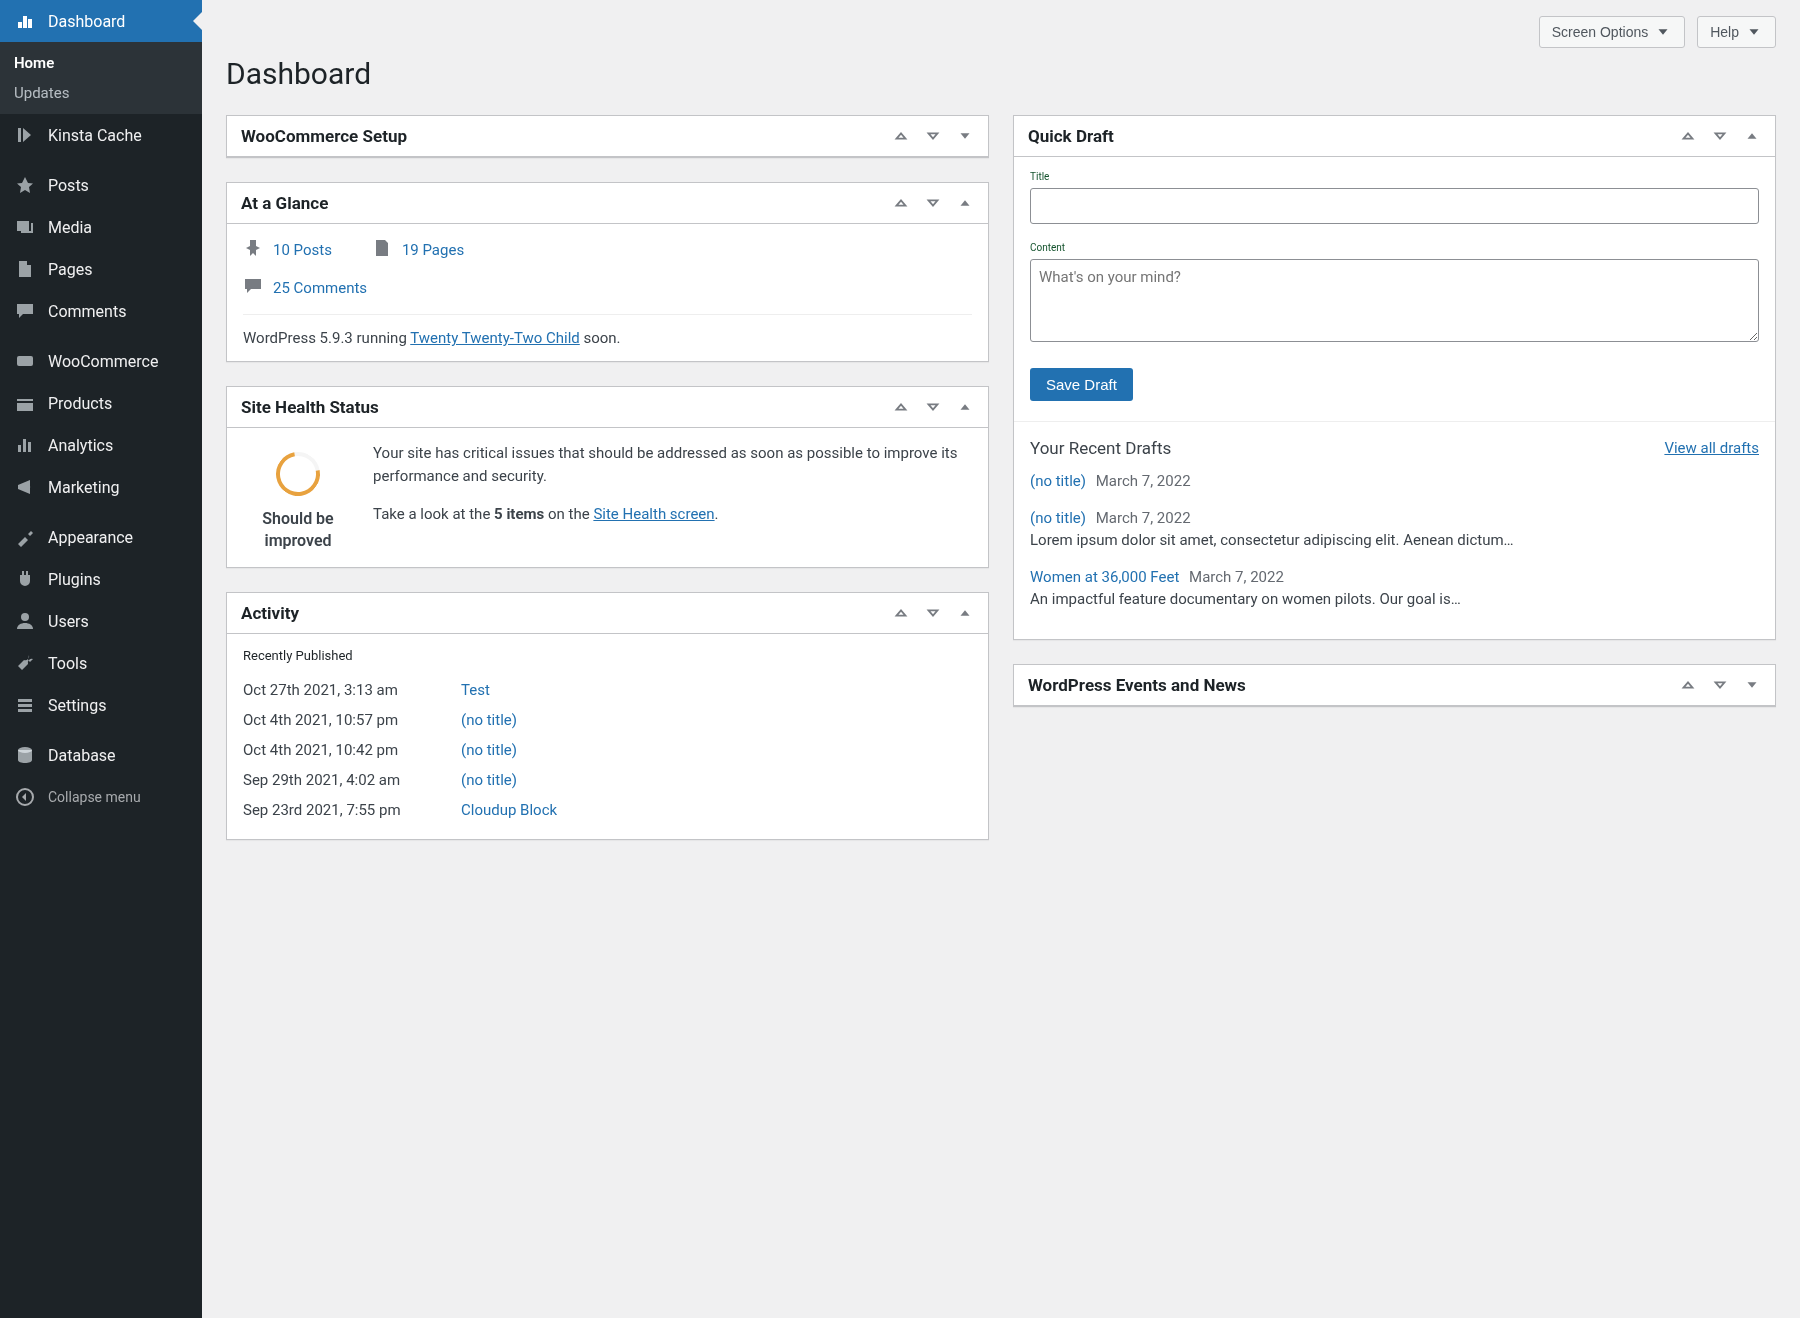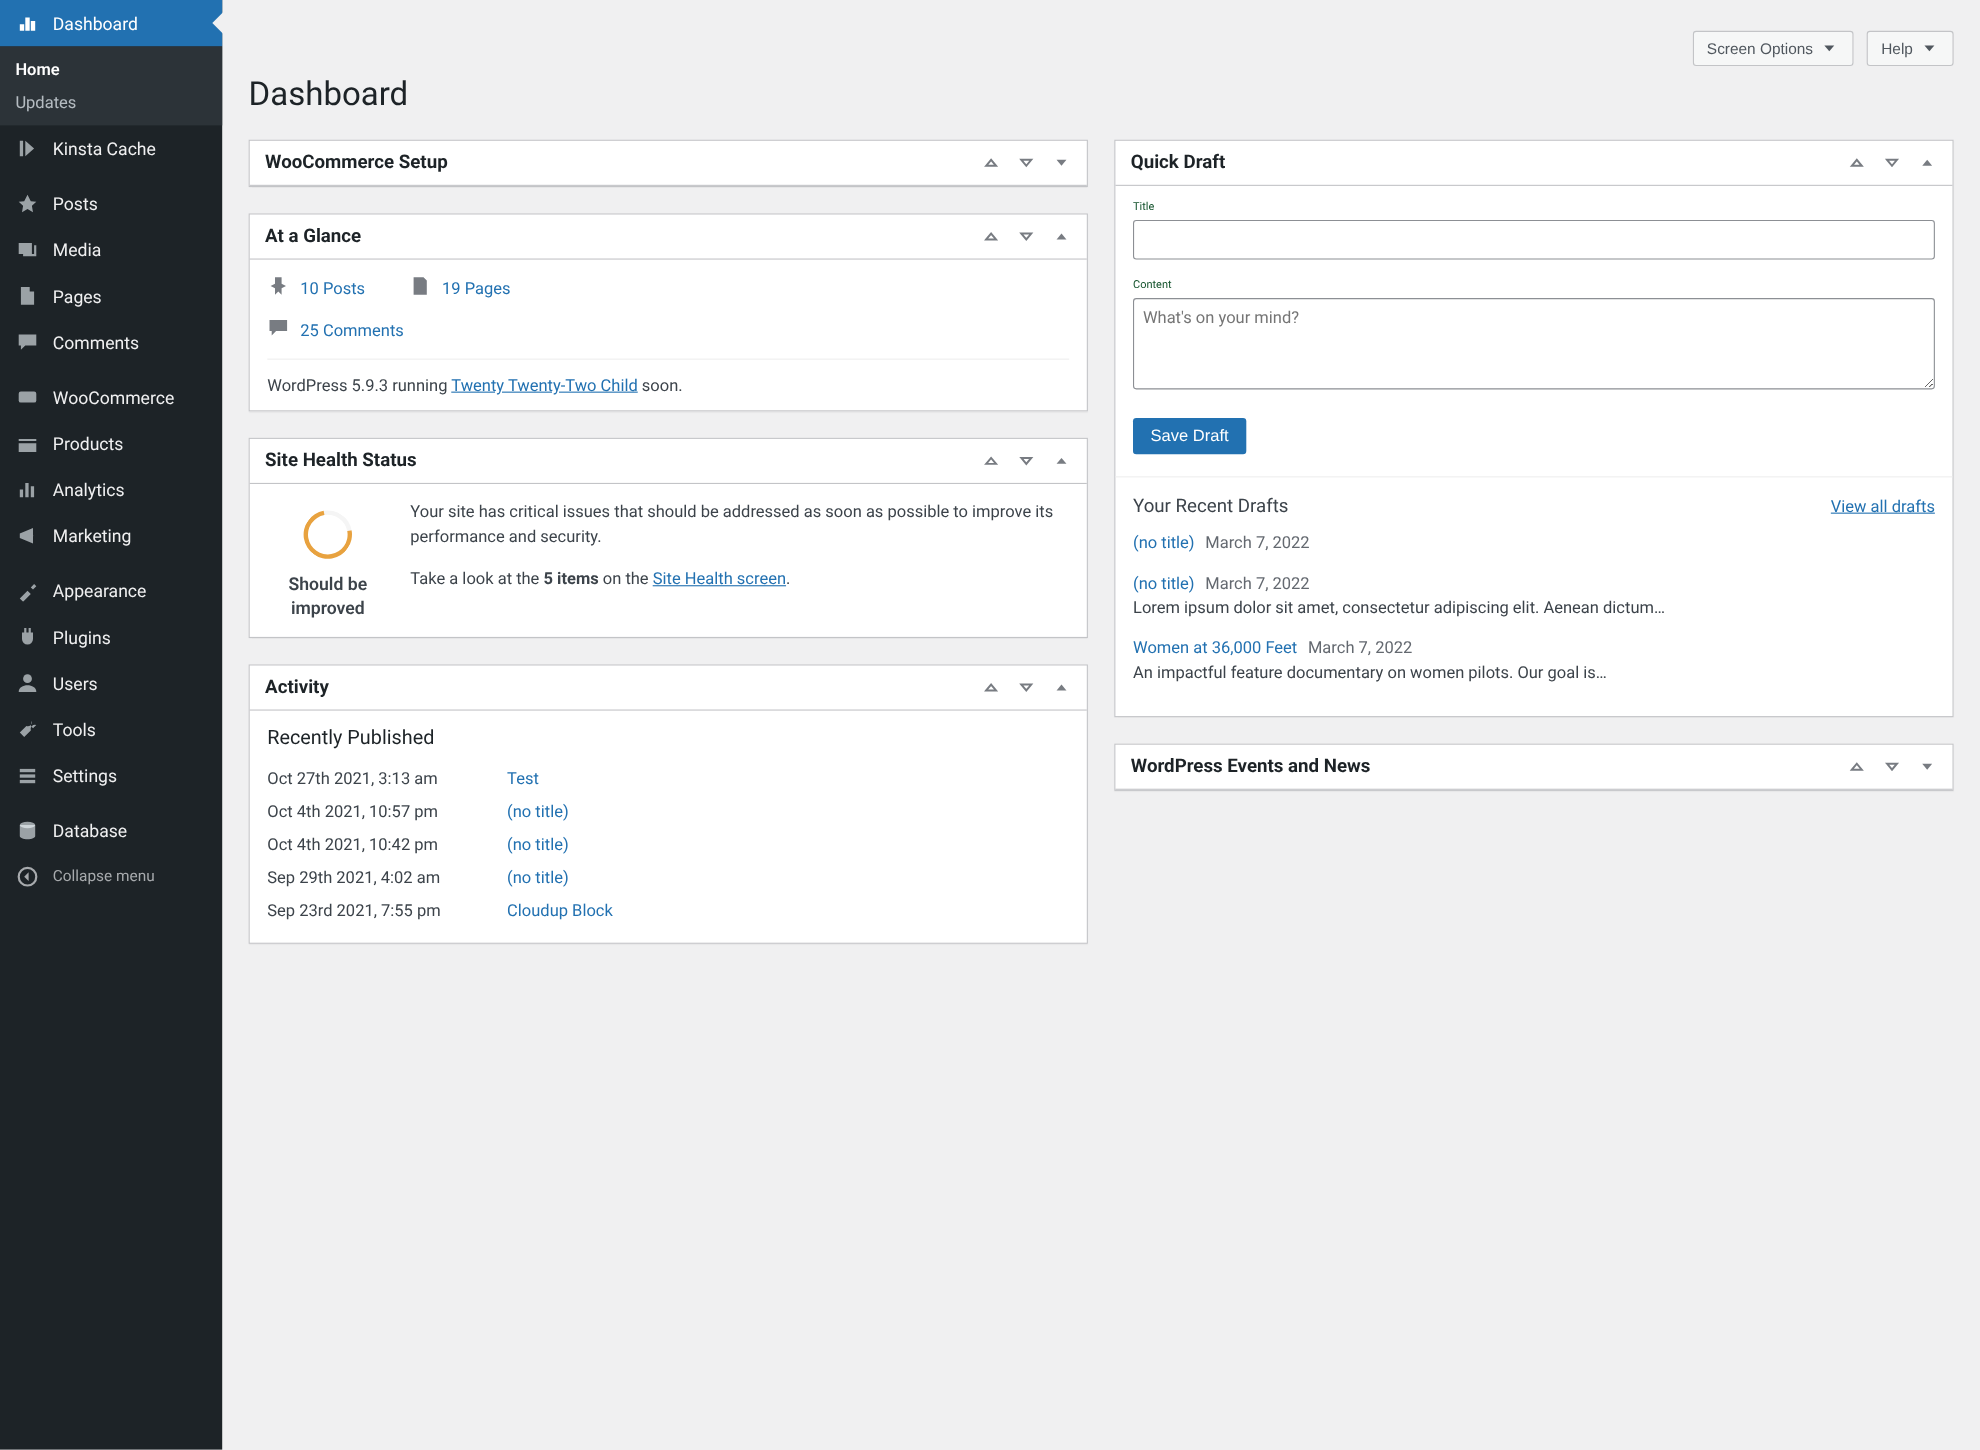--- a/index.html
+++ b/index.html
@@ -76,21 +76,21 @@
     padding: 8px 12px;
     font-size: 14px;
     color: #a7aaad;
     cursor: pointer;
   }
   .collapse-row .menu-icon { color: #a7aaad; }
 
   
   .main {
     flex: 1;
-    padding: 16px 24px 40px 24px;
+    padding: 4px 24px 40px 24px;
     position: relative;
   }
   .topbar {
     display: flex;
     justify-content: flex-end;
     gap: 12px;
     padding-top: 12px;
   }
   .top-btn {
     background: #f6f7f7;
@@ -174,21 +174,21 @@
     border-top-color: #f5f5f5;
     border-radius: 50%;
     margin: 0 auto 12px auto;
     transform: rotate(35deg);
   }
   .sitehealth-gauge p { font-size: 16px; font-weight:600; line-height:1.4; }
   .sitehealth-text p { margin-bottom: 16px; line-height:1.5; font-size:15px; }
   .sitehealth-text a { color:#2271b1; text-decoration: underline; }
   .sitehealth-text b { font-weight:700; }
 
-  .activity-section-title { font-size:18px; font-weight:400; margin-bottom:12px; color:#1d2327;}
+  .activity-section-title { font-size:13px; font-weight:400; margin-bottom:12px; color:#1d2327;}
   .activity-row { display:flex; gap: 18px; font-size:15px; padding:6px 0; }
   .activity-row .time { width: 200px; color:#3c434a; }
   .activity-row .title { color:#2271b1; }
 
   
   .formlabel { display:block; font-size:10px; margin-bottom:6px; color:#14532d; }
   .qd-input, .qd-textarea {
     width: 100%;
     border:1px solid #8c8f94;
     border-radius:3px;

